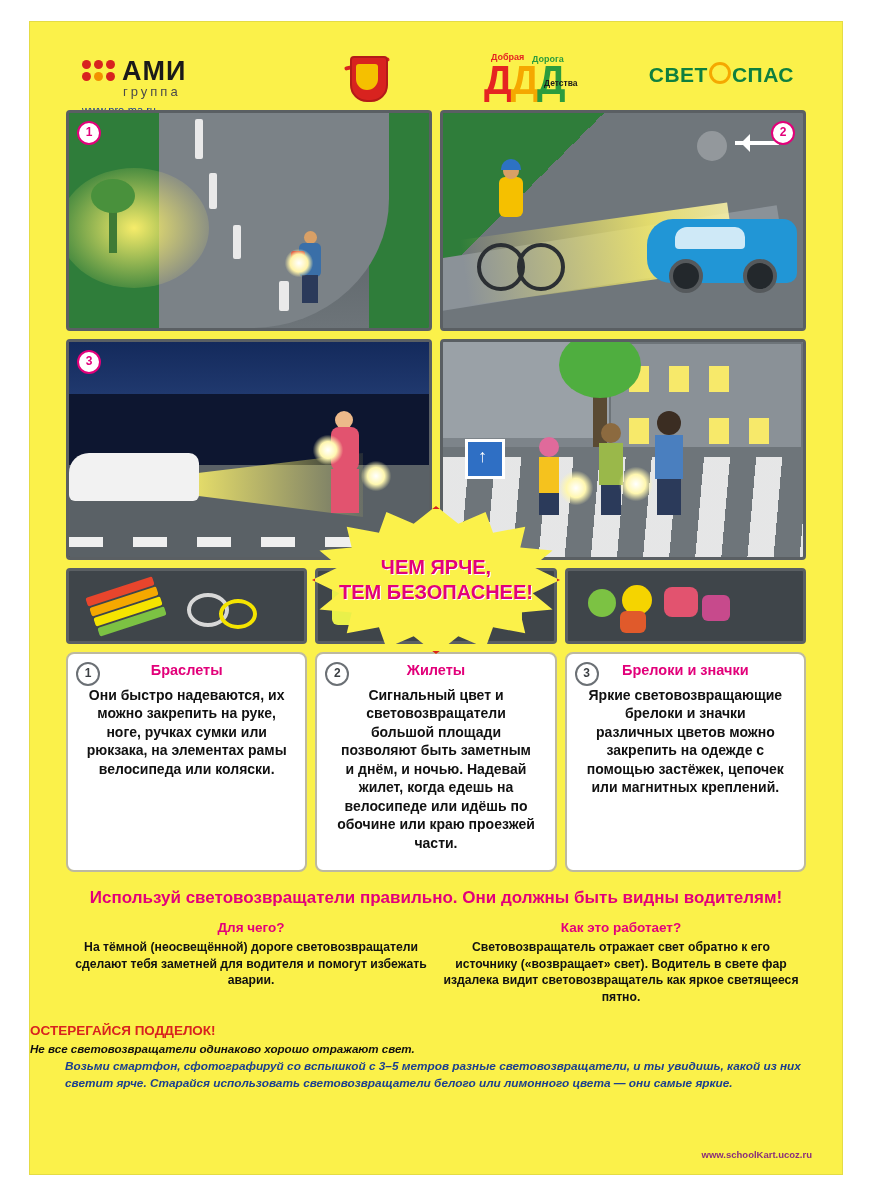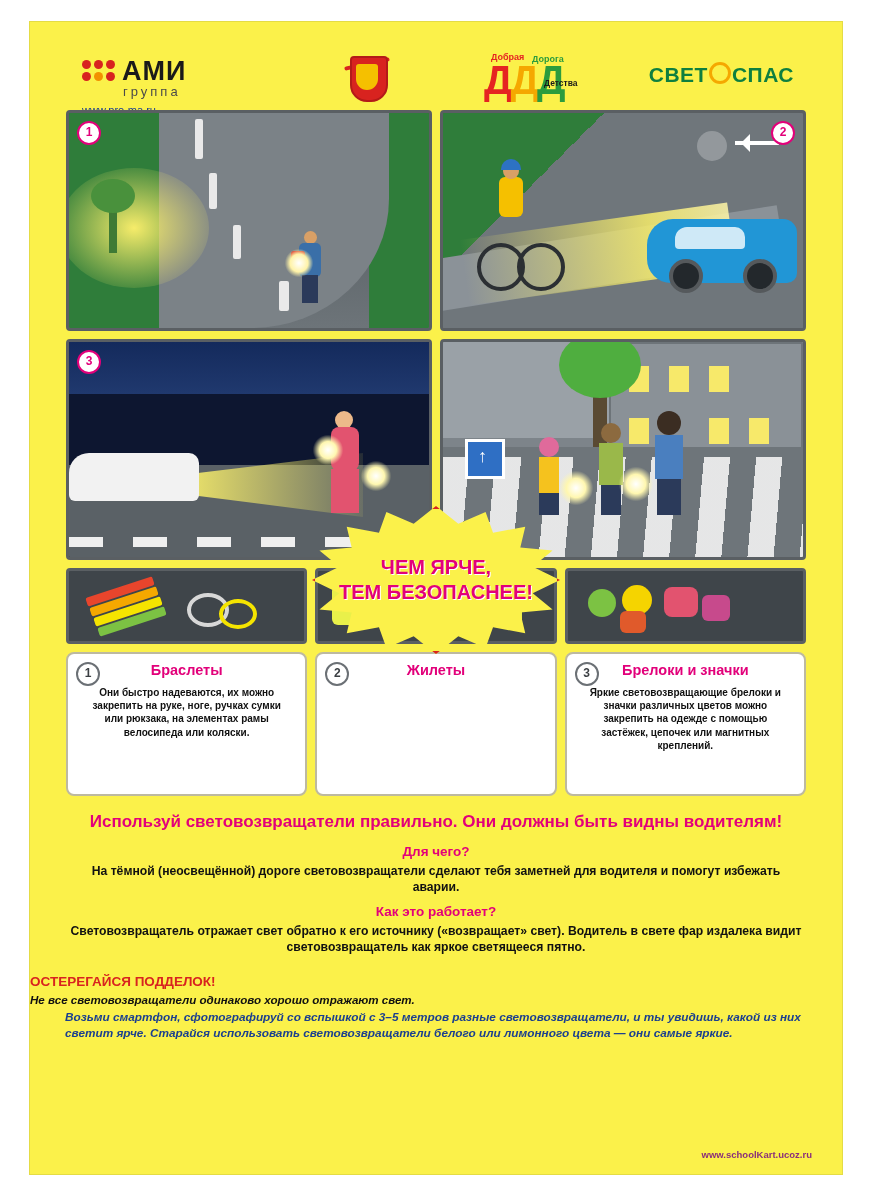--- a/index.html
+++ b/index.html
@@ -191,27 +191,27 @@
     flex:1;background:#fff;border:2px solid #bdb9a0;border-radius:8px;padding:8px 10px 10px 10px;position:relative;min-height:122px;
   }
   .card .cnum{
     position:absolute;left:8px;top:8px;width:20px;height:20px;border-radius:50%;
     border:2px solid #6b7075;color:#3b3f43;font-size:12px;font-weight:bold;text-align:center;line-height:19px;
   }
   .card h3{
     margin:0 0 4px 0;text-align:center;color:#e2007a;font-size:14.5px;font-weight:bold;
   }
   .card p{
-    margin:8px;text-align:center;font-size:10px;line-height:1.32;color:#111;font-weight:bold;
+    margin:8px;text-align:center;font-size:14px;line-height:1.32;color:#111;font-weight:bold;
   }
   
   .usage-title{
     text-align:center;color:#e2007a;font-weight:bold;font-size:17px;margin:16px 30px 10px 30px;
   }
-  .two-col{display:flex;gap:8px;margin:12px 40px;flex-direction:column;}
+  .two-col{display:flex;gap:8px;margin:12px 40px;}
   .col{flex:1;text-align:center;}
   .col h4{margin:0 0 4px 0;color:#e2007a;font-size:13.5px;font-weight:bold;}
   .col p{margin:0;font-size:12.2px;line-height:1.35;color:#111;font-weight:bold;}
   
   .warn{margin-top:18px;text-align:left;}
   .warn .w1{color:#d8231f;font-weight:bold;font-size:13.5px;}
   .warn .w2{color:#e2007a;font-weight:bold;font-size:14px;margin-top:2px;}
   .warn .w3{color:#111;font-weight:bold;font-style:italic;font-size:11.6px;margin-top:4px;}
   .warn .w4{color:#1b3f8f;font-weight:bold;font-style:italic;font-size:11.8px;margin-top:3px;line-height:1.4;padding:0 35px;}
   .footer-url{
@@ -408,20 +408,21 @@
 
   <div class="cards">
     <div class="card">
       <div class="cnum">1</div>
       <h3>Браслеты</h3>
       <p>Они быстро надеваются, их можно закрепить на руке, ноге, ручках сумки или рюкзака, на элементах рамы велосипеда или коляски.</p>
     </div>
     <div class="card">
       <div class="cnum">2</div>
       <h3>Жилеты</h3>
+      <p>Сигнальный цвет и световозвращатели большой площади позволяют быть заметным и днём, и ночью. Надевай жилет, когда едешь на велосипеде или идёшь по обочине или краю проезжей части.</p>
     </div>
     <div class="card">
       <div class="cnum">3</div>
       <h3>Брелоки и значки</h3>
       <p>Яркие световозвращающие брелоки и значки различных цветов можно закрепить на одежде с помощью застёжек, цепочек или магнитных креплений.</p>
     </div>
   </div>
 
   <div class="usage-title">Используй световозвращатели правильно. Они должны быть видны водителям!</div>
 

